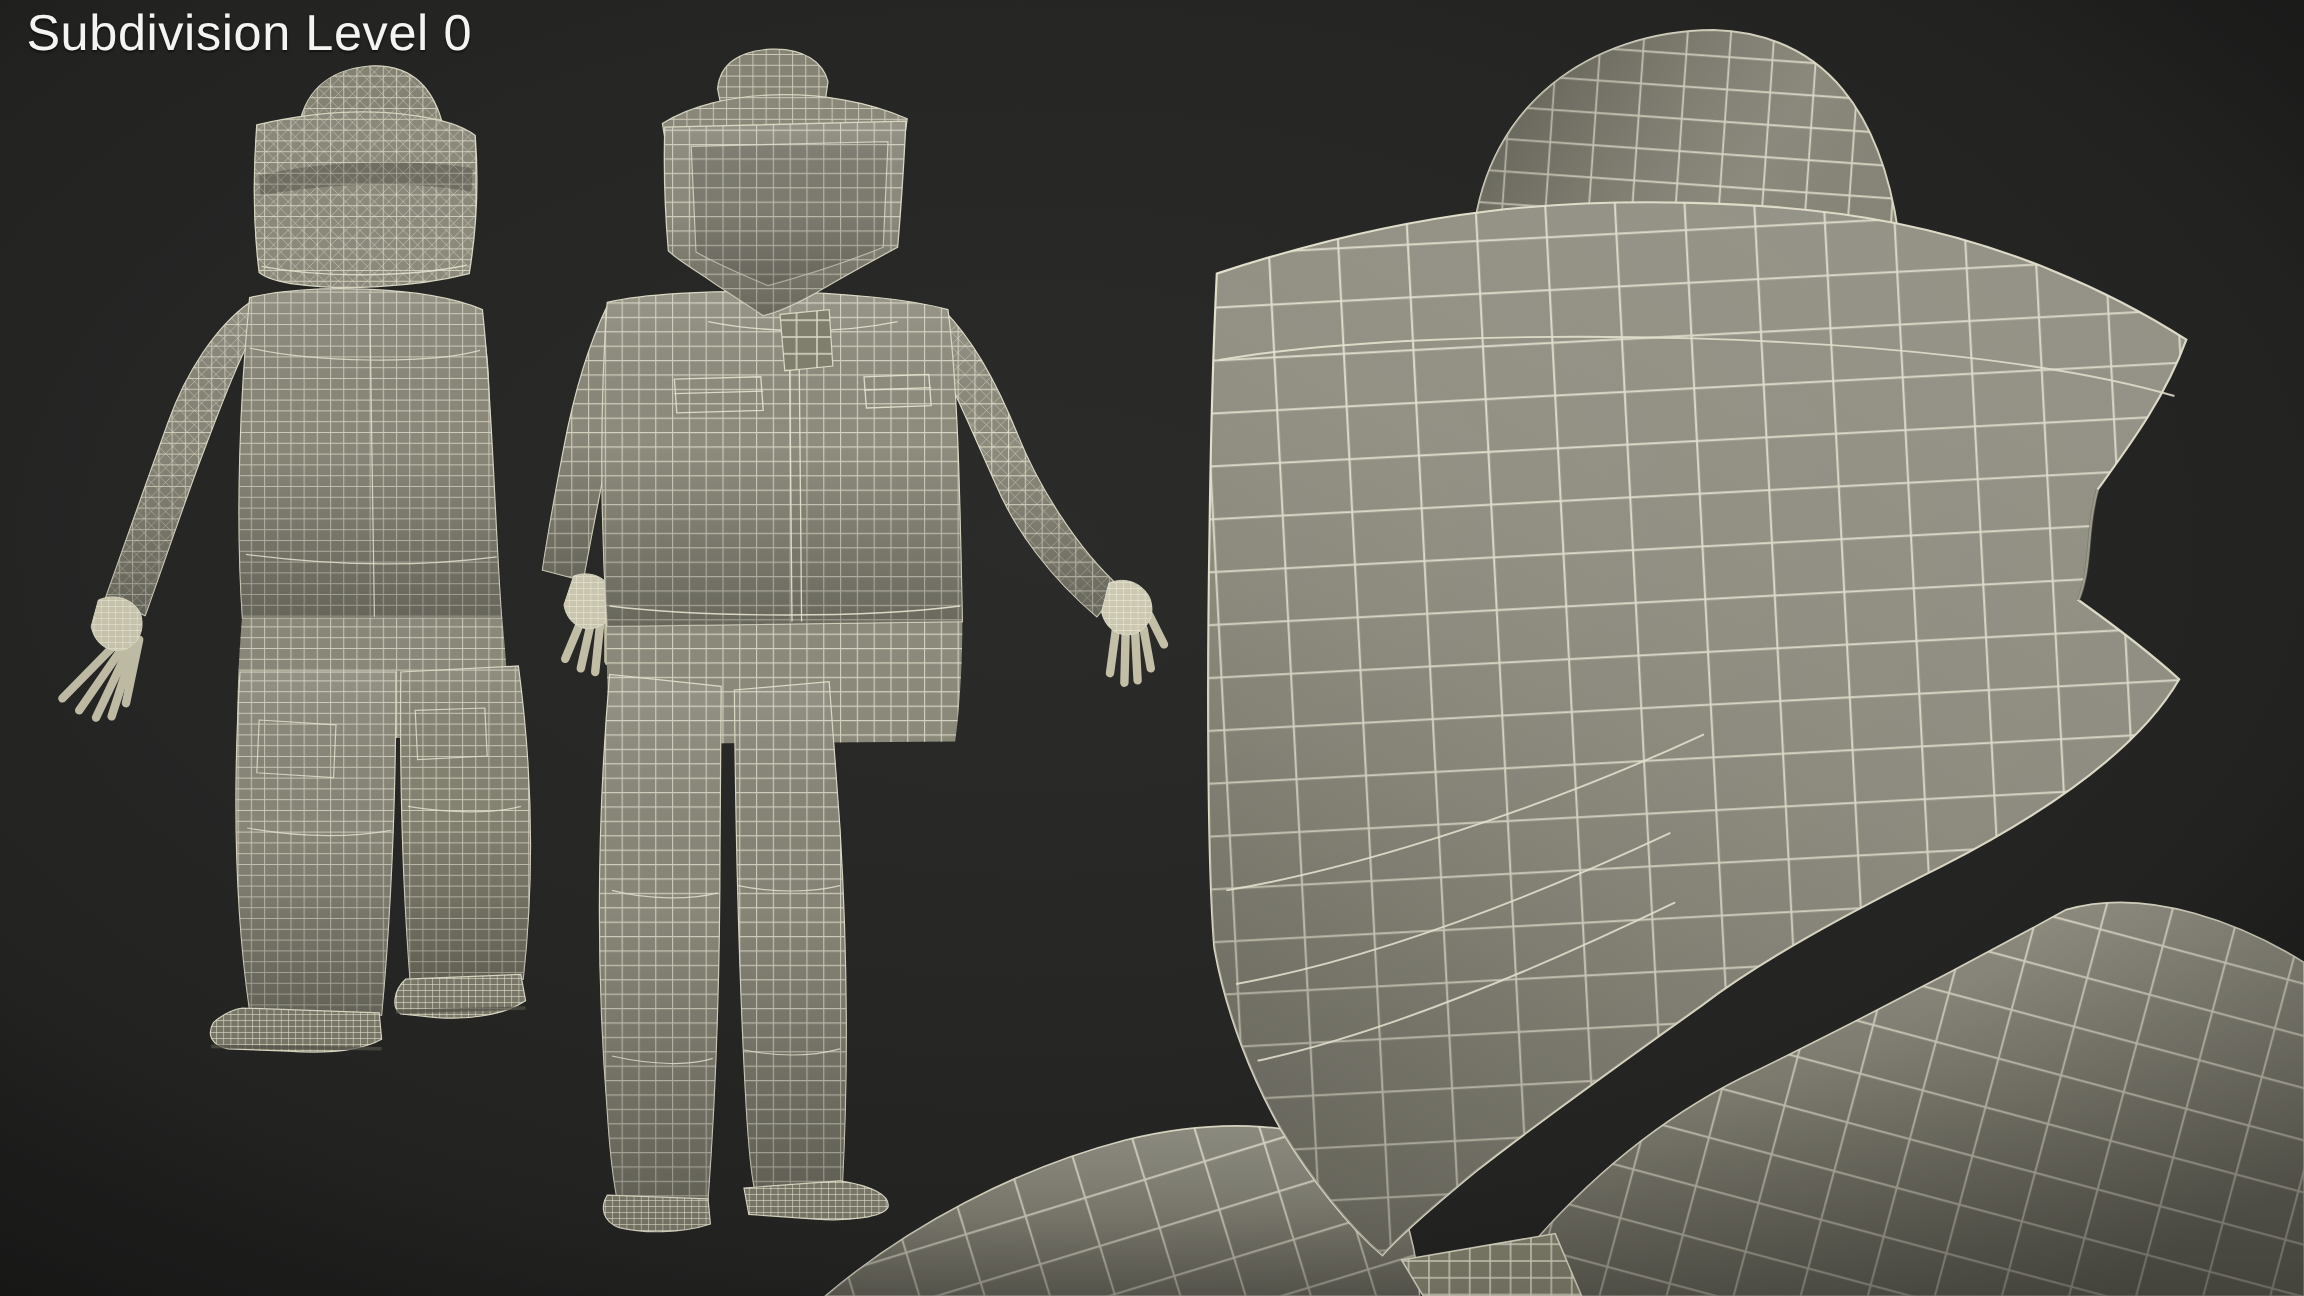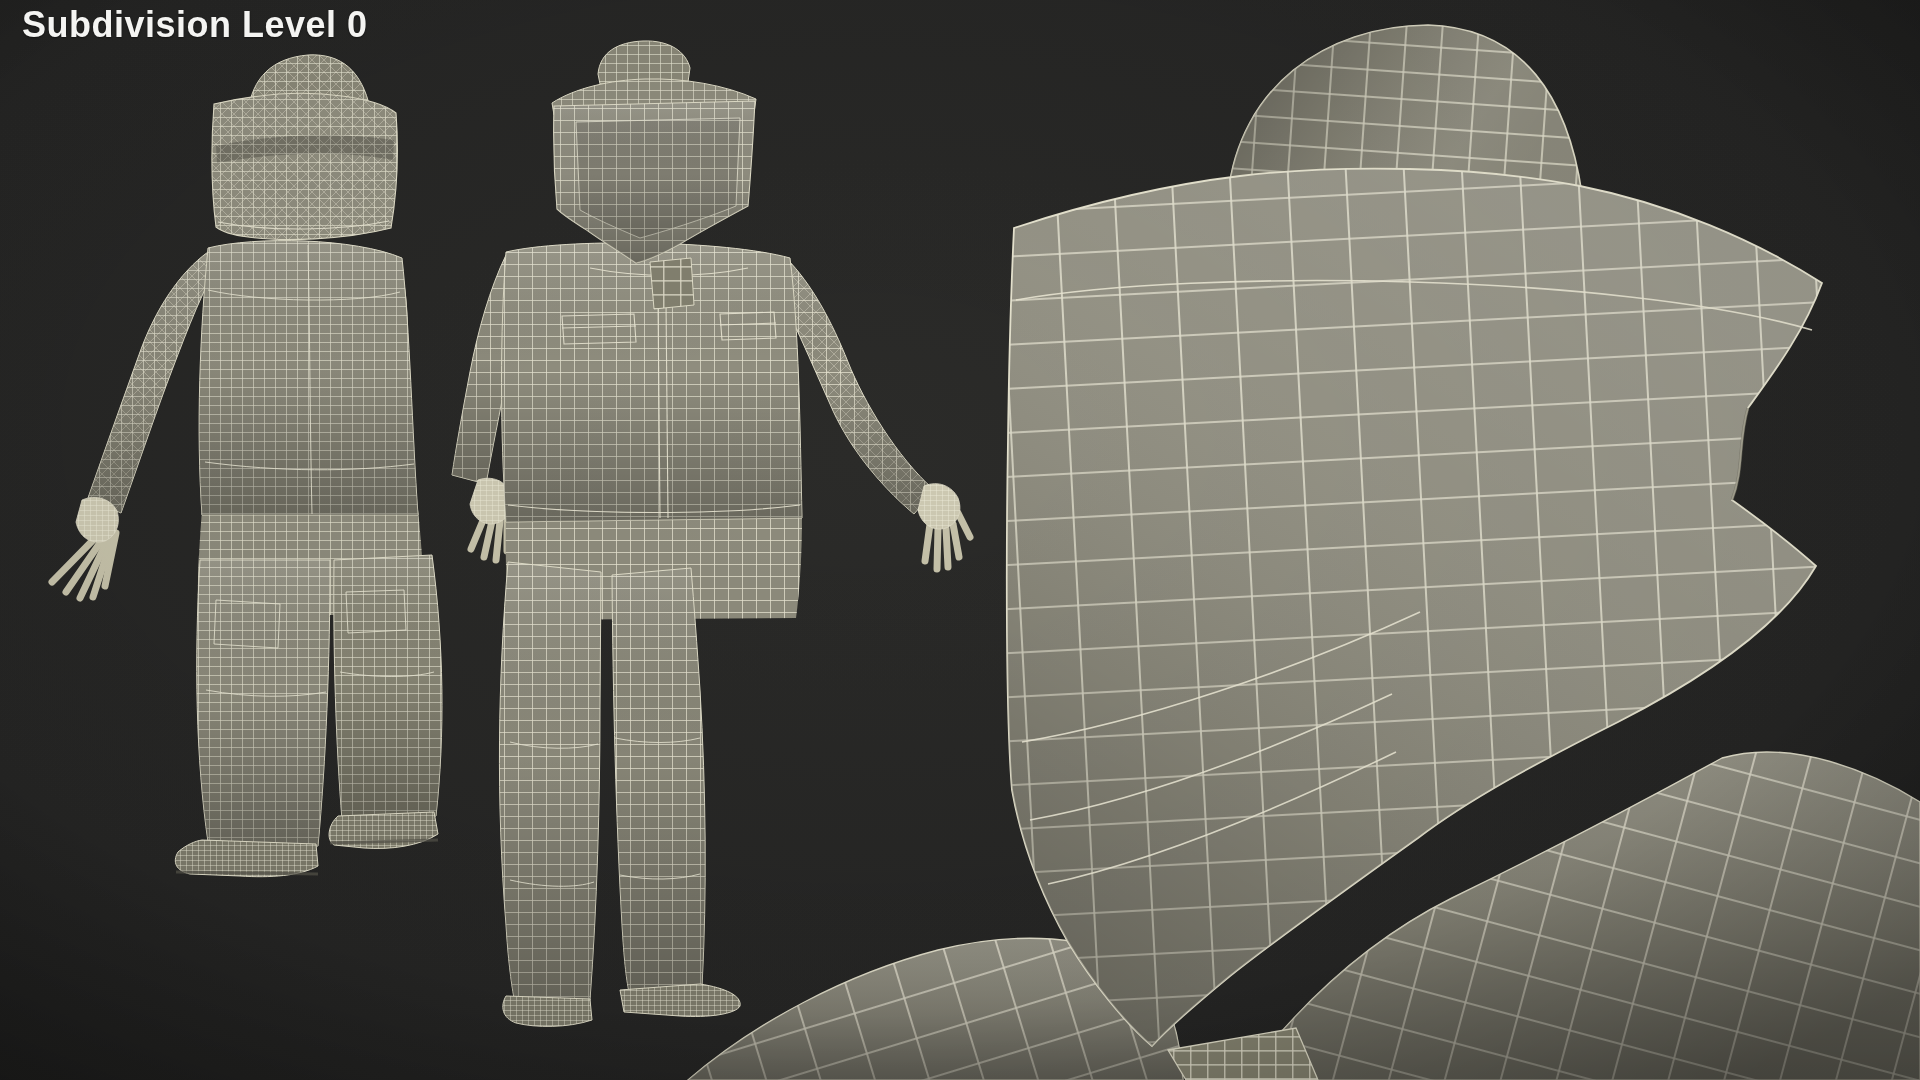--- a/index.html
+++ b/index.html
@@ -7,22 +7,22 @@
     position:relative;
     width:1920px;height:1080px;
     overflow:hidden;
     background:#242423;
     font-family:"Liberation Sans", sans-serif;
   }
   .stage svg{position:absolute;left:0;top:0;width:100%;height:100%;display:block;}
   .title{
     position:absolute;
     left:22px;top:4px;
-    font-size:36px;
-    font-weight:700;
+    font-size:42px;
+    font-weight:400;
     letter-spacing:0.5px;
     color:#f4f4f2;
     white-space:nowrap;
     text-shadow:0 1px 2px rgba(0,0,0,.5);
     user-select:none;
   }
 </style>
 </head>
 <body>
 

